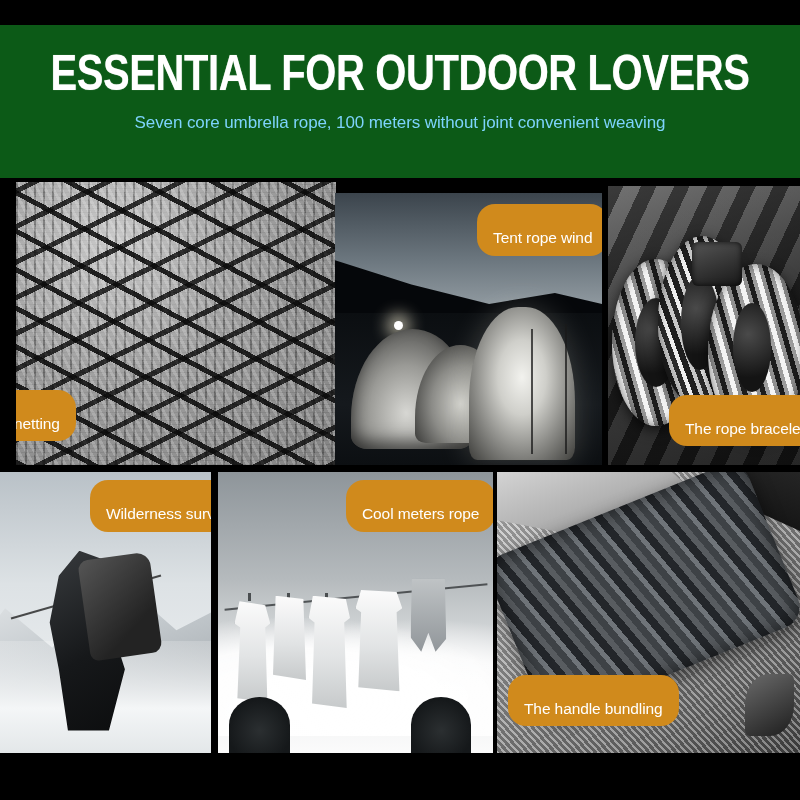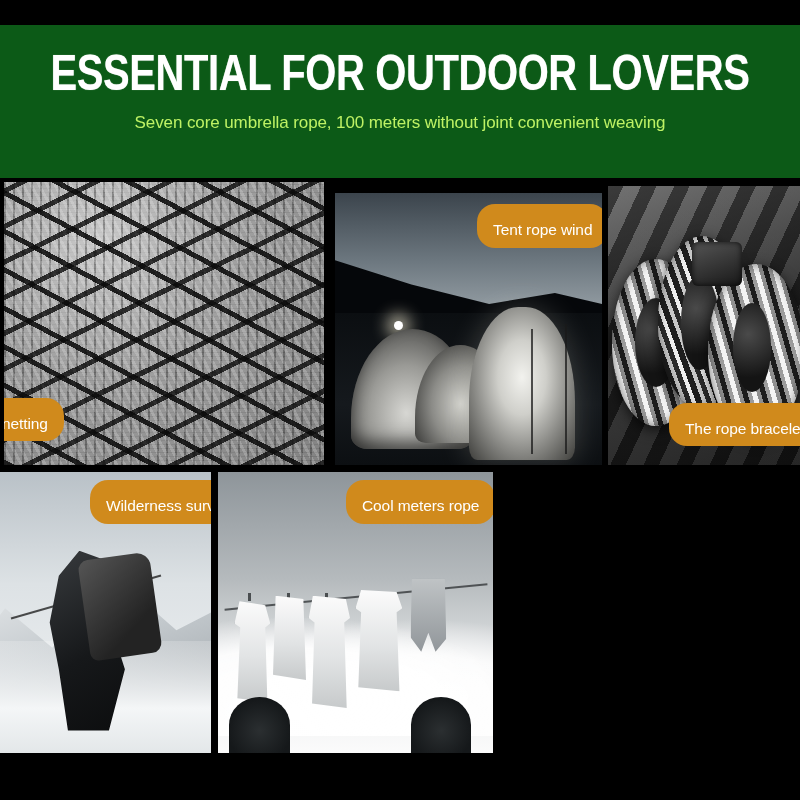--- a/index.html
+++ b/index.html
@@ -25,40 +25,40 @@
     font-size:50px;
     line-height:52px;
     letter-spacing:-0.5px;
     transform:scaleX(0.80);
     transform-origin:center center;
     white-space:nowrap;
     text-shadow:0 0 1px rgba(255,255,255,.6);
   }
   #banner-subtitle {
     margin-top:14px;
-    color:#bef264;
+    color:#7dd3fc;
     font-size:17px;
     font-weight:400;
     white-space:nowrap;
     letter-spacing:-0.1px;
   }
 
   
   #grid { position:absolute; left:0; top:0; width:800px; height:800px; }
   .tile { position:absolute; overflow:hidden; background:#111; }
   .photo { position:absolute; inset:0; }
 
   
   .badge {
     position:absolute;
     background:#D08A1C;
     color:#FFFFFF;
     font-size:15.5px;
     line-height:1;
-    padding:18px 16px 10px 16px;
+    padding:26px 16px 10px 16px;
     border-radius:18px;
     white-space:nowrap;
     z-index:9;
     letter-spacing:-0.1px;
   }
 
   
 
   
   .ph-net {
@@ -257,21 +257,21 @@
 </head>
 <body>
 
 <div id="banner">
   <div id="banner-title">ESSENTIAL FOR OUTDOOR LOVERS</div>
   <div id="banner-subtitle">Seven core umbrella rope, 100 meters without joint convenient weaving</div>
 </div>
 
 <div id="grid">
 
-  <div class="tile" style="left:4px;   top:182px; width:320px; height:283px;">
+  <div class="tile" style="left:16px;   top:182px; width:320px; height:283px;">
     <div class="photo ph-net"></div>
     <div class="badge" style="left:-18px; bottom:24px;">netting</div>
   </div>
 
   <div class="tile" style="left:335px; top:193px; width:267px; height:272px;">
     <div class="photo ph-tent">
       <div class="sky"></div>
       <div class="ridge"></div>
       <div class="ground"></div>
       <div class="lamp"></div>
@@ -324,14 +324,24 @@
       <div class="gar g2"></div>
       <div class="gar g3"></div>
       <div class="gar g4"></div>
       <div class="gar g5"></div>
       <div class="tree" style="left:4%;"></div>
       <div class="tree" style="right:8%;"></div>
     </div>
     <div class="badge" style="left:128px; top:8px;">Cool meters rope</div>
   </div>
 
+  <div class="tile" style="left:497px; top:472px; width:303px; height:281px;">
+    <div class="photo ph-handle">
+      <div class="bg2"></div>
+      <div class="blade"></div>
+      <div class="edge"></div>
+      <div class="grip"></div>
+      <div class="knob"></div>
+    </div>
+    <div class="badge" style="left:11px; bottom:27px;">The handle bundling</div>
+  </div>
 
 </div>
 
 </body></html>

